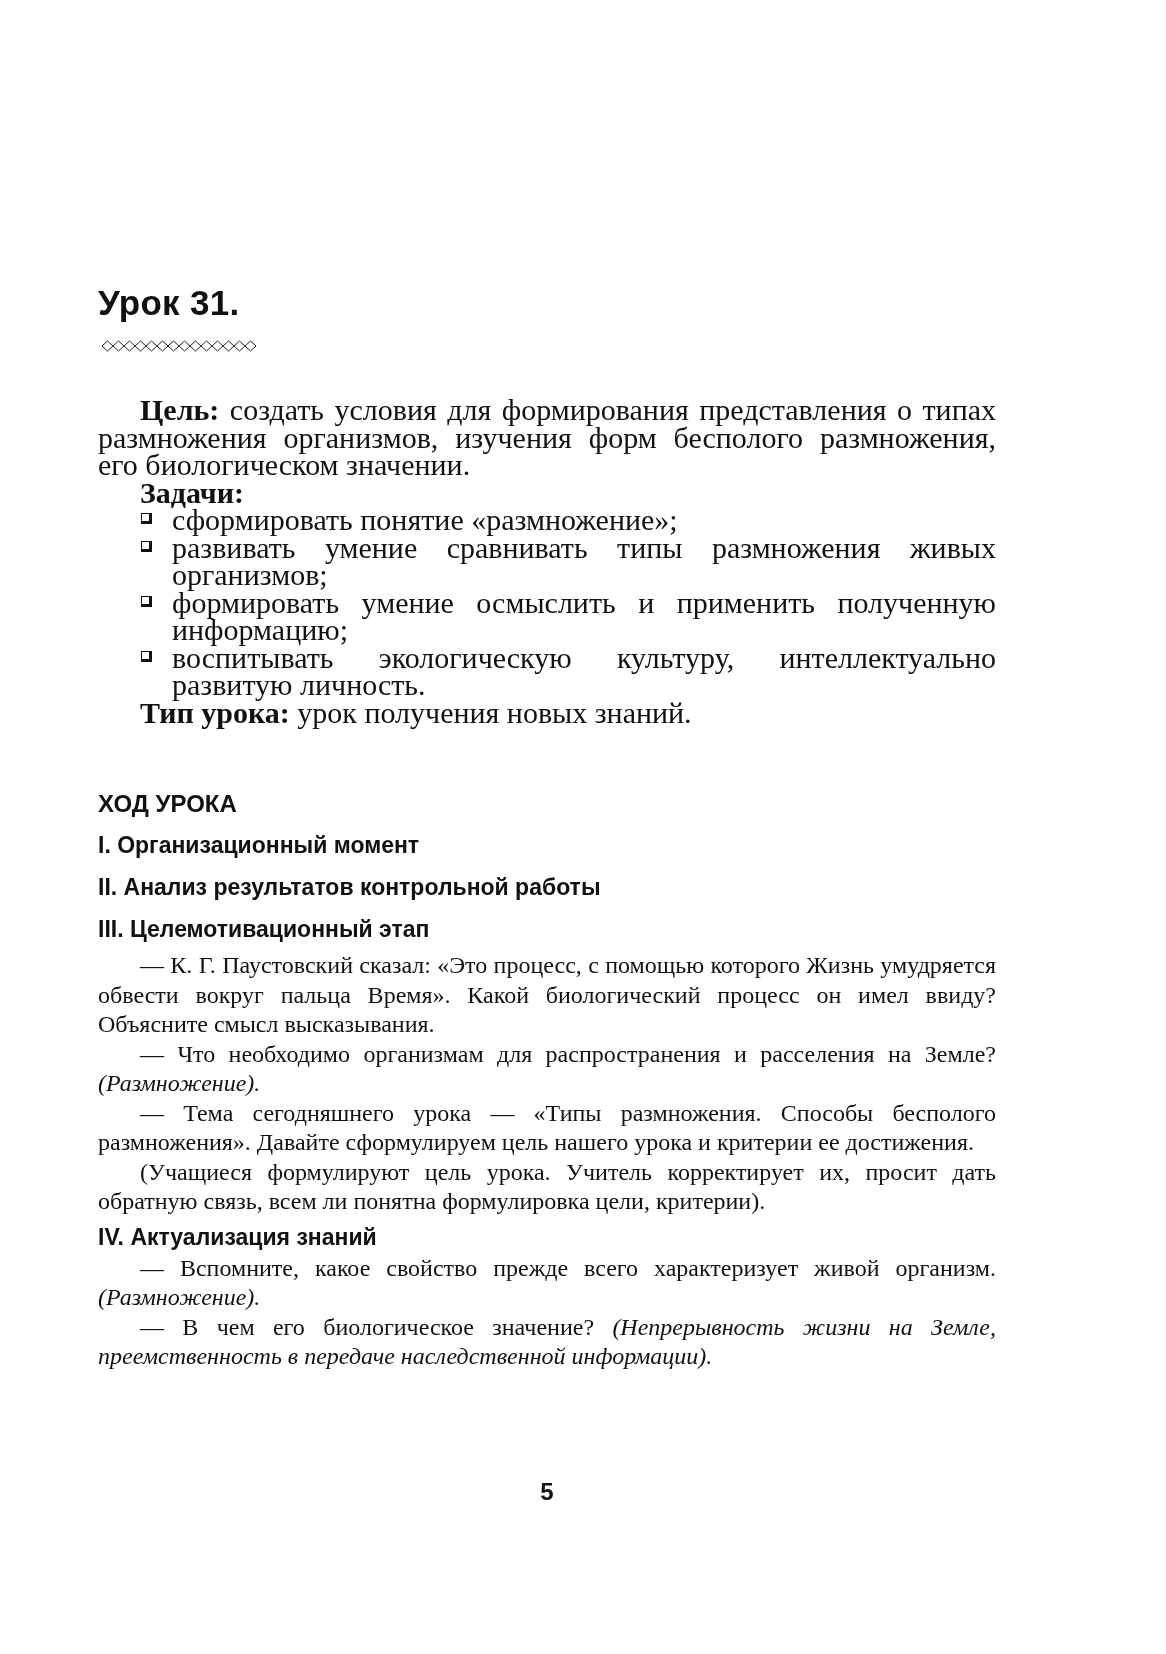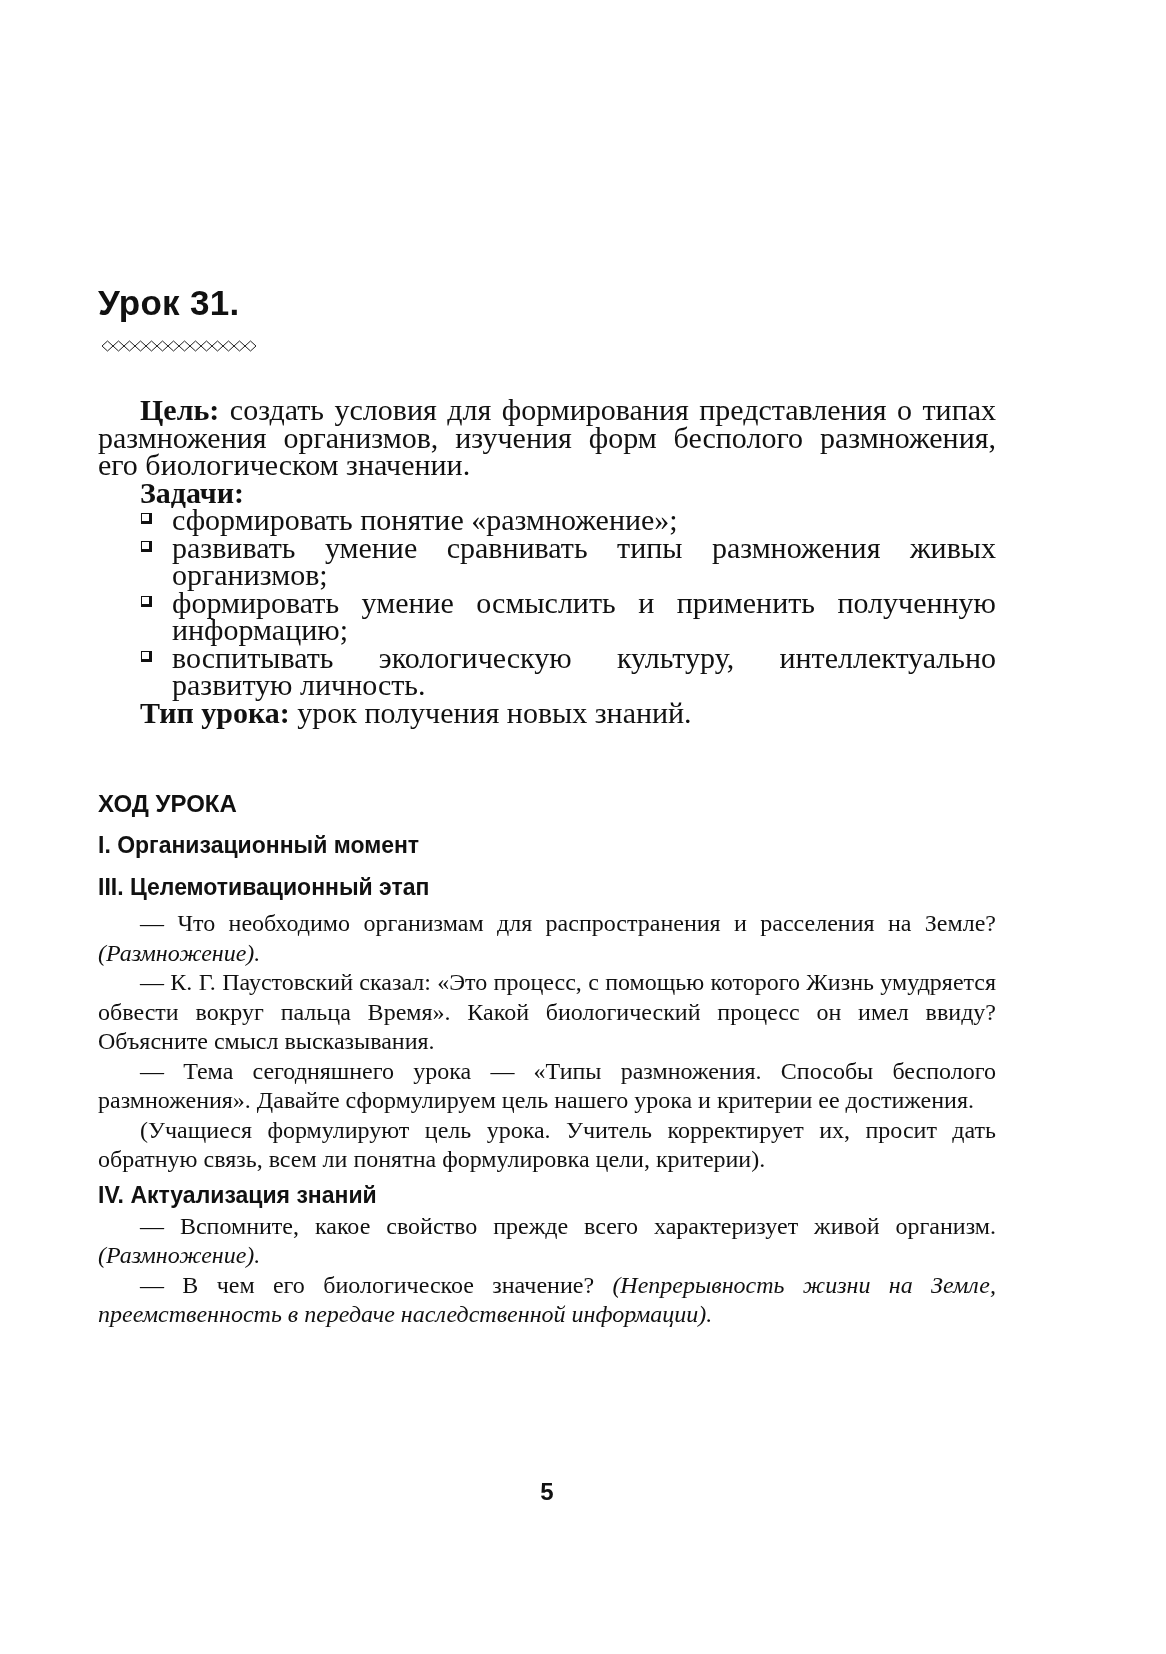--- a/index.html
+++ b/index.html
@@ -176,24 +176,25 @@
     <p class="indent-block">
       <b class="lbl">Тип урока:</b>
       <span>урок получения новых знаний.</span>
     </p>
   </div>
 
   <div class="progress-head">ХОД УРОКА</div>
 
   <div class="stages">
     <div class="sec-head s1">I. Организационный момент</div>
+    <div class="sec-head s2">II. Анализ результатов контрольной работы</div>
     <div class="sec-head s3">III. Целемотивационный этап</div>
     <div class="serif">
+      <p class="indent"><span>— К. Г. Паустовский сказал: «Это процесс, с помощью которого Жизнь умудряется обвести вокруг пальца Время». Какой биологический процесс он имел ввиду? Объясните смысл высказывания.</span></p>
       <p class="indent"><span>— Что необходимо организмам для распространения и расселения на Земле?</span> <i class="ans">(Размножение).</i></p>
-      <p class="indent"><span>— К. Г. Паустовский сказал: «Это процесс, с помощью которого Жизнь умудряется обвести вокруг пальца Время». Какой биологический процесс он имел ввиду? Объясните смысл высказывания.</span></p>
       <p class="indent"><span>— Тема сегодняшнего урока — «Типы размножения. Способы бесполого размножения». Давайте сформулируем цель нашего урока и критерии ее достижения.</span></p>
       <p class="indent"><span>(Учащиеся формулируют цель урока. Учитель корректирует их, просит дать обратную связь, всем ли понятна формулировка цели, критерии).</span></p>
     </div>
     <div class="sec-head s4">IV. Актуализация знаний</div>
     <div class="serif">
       <p class="indent"><span>— Вспомните, какое свойство прежде всего характеризует живой организм.</span> <i class="ans">(Размножение).</i></p>
       <p class="indent"><span>— В чем его биологическое значение?</span> <i class="ans">(Непрерывность жизни на Земле, преемственность в передаче наследственной информации).</i></p>
     </div>
   </div>
 

